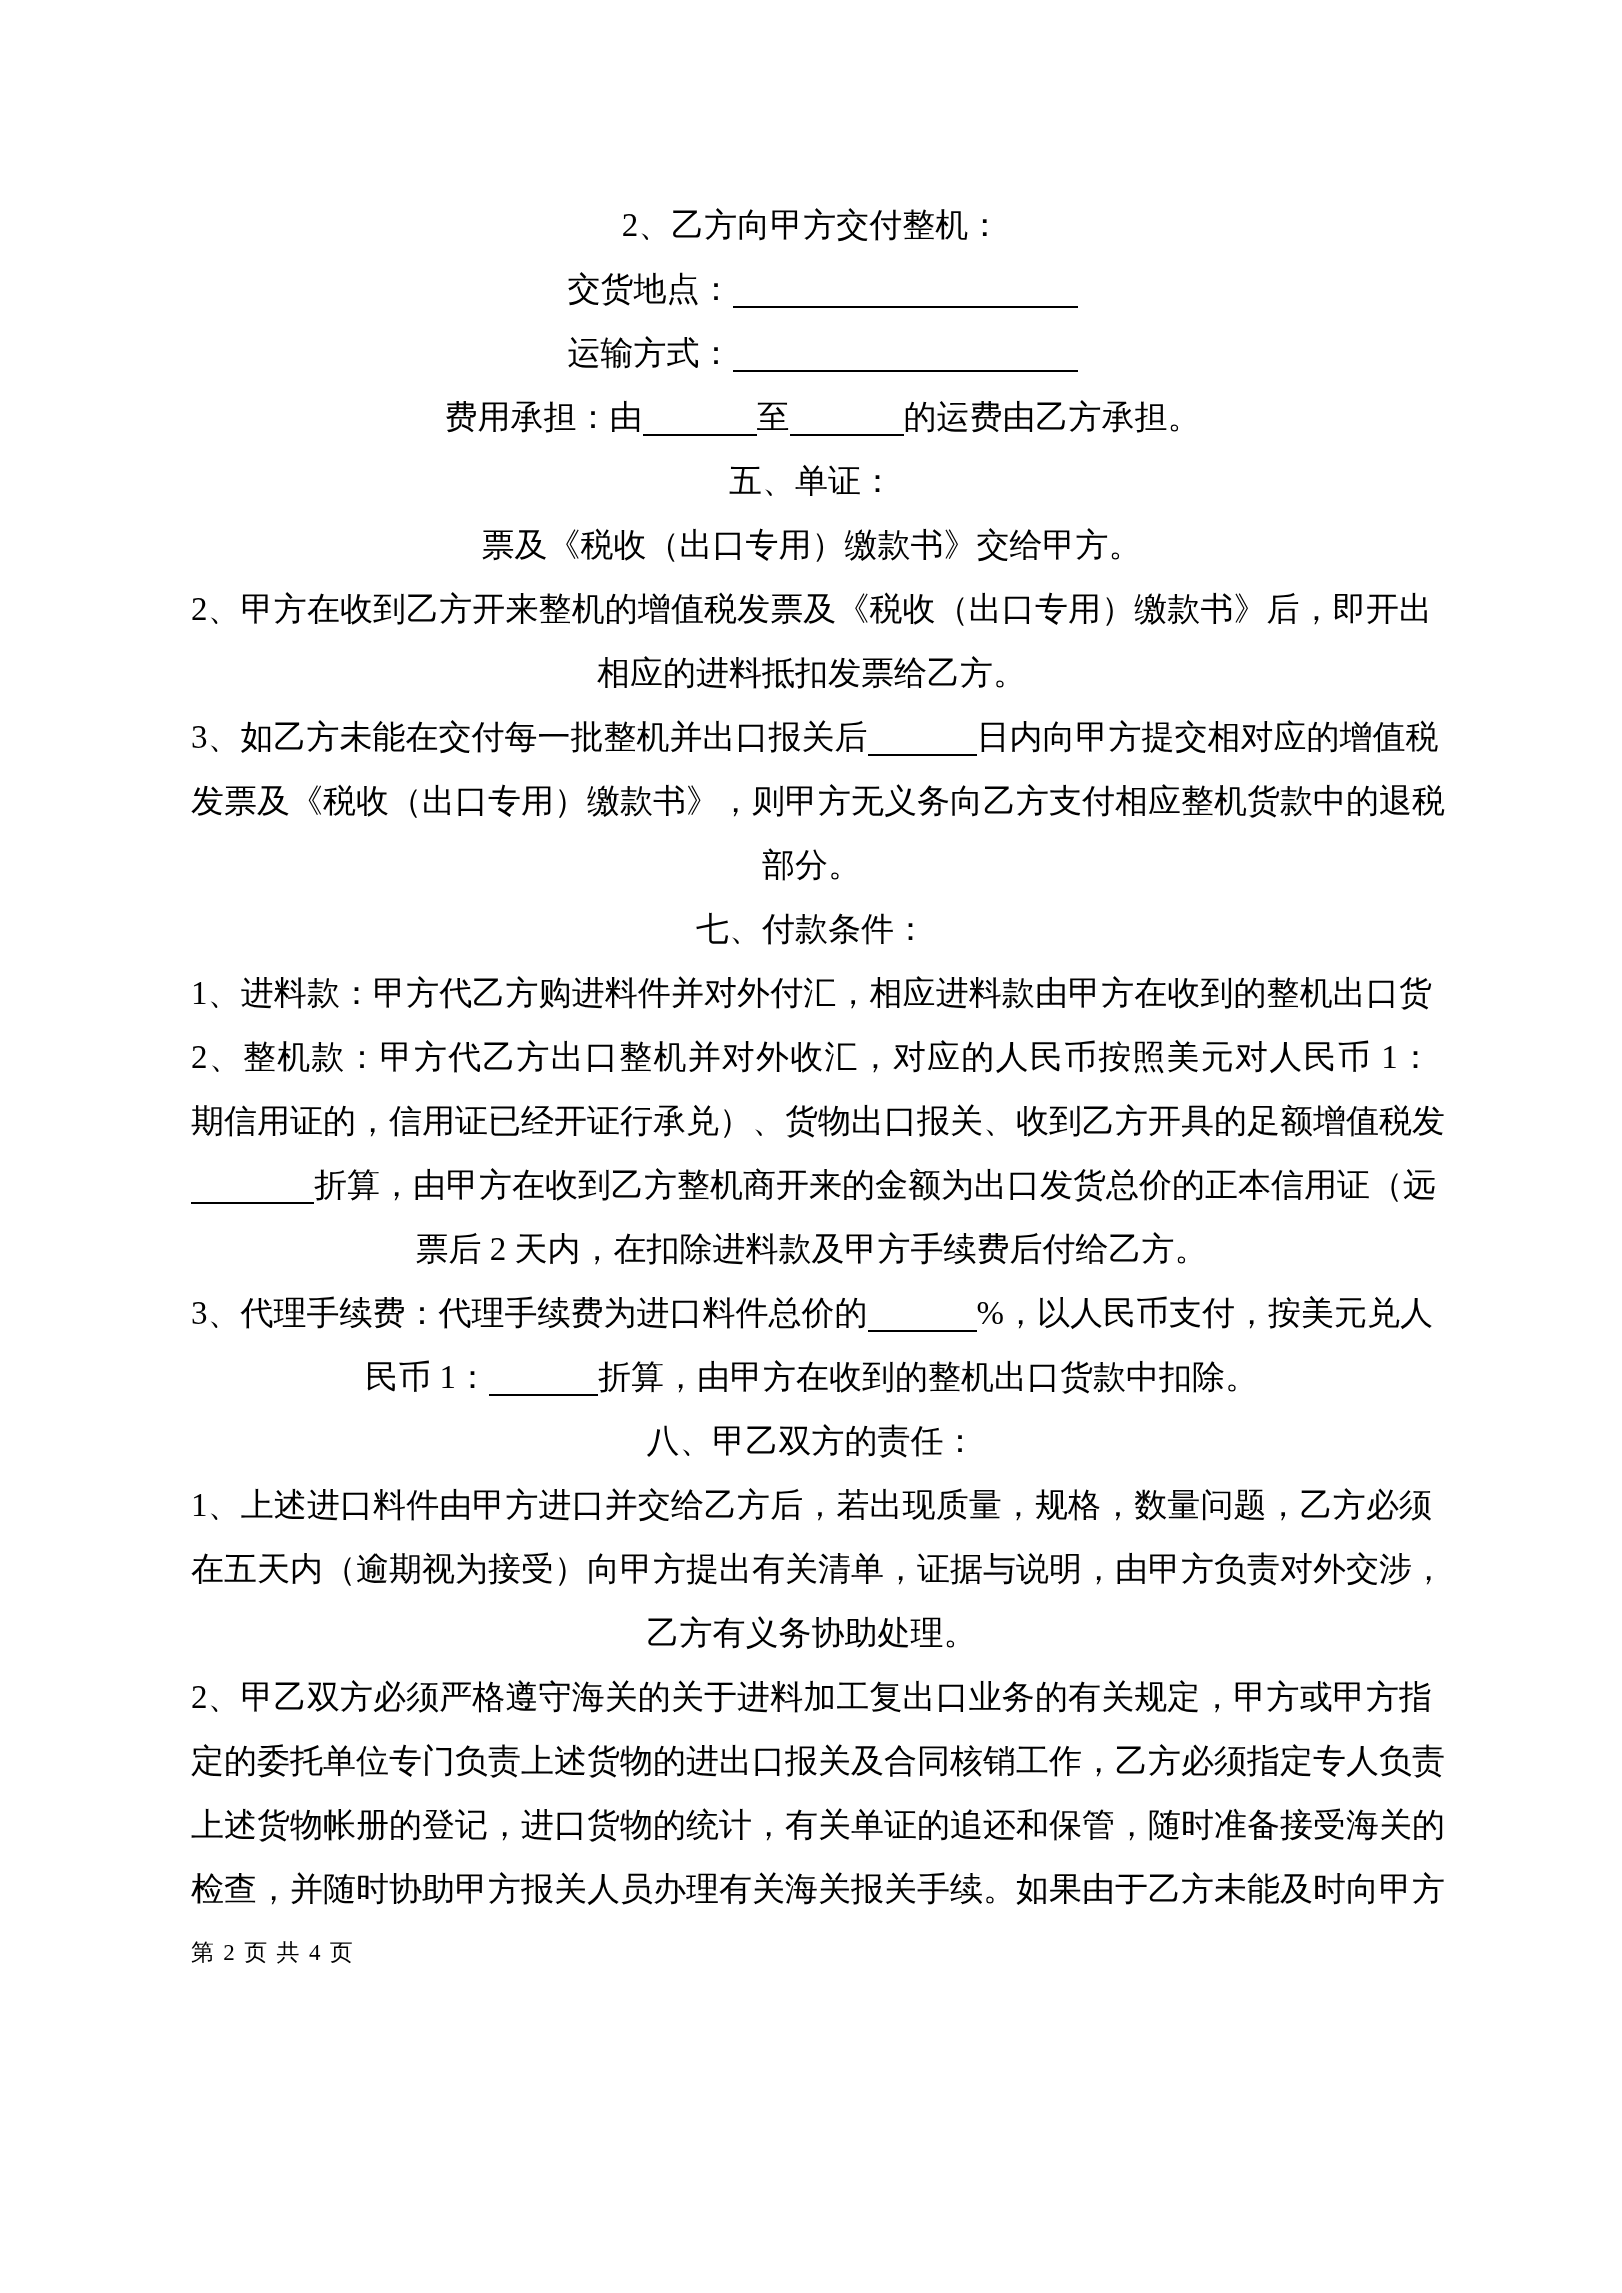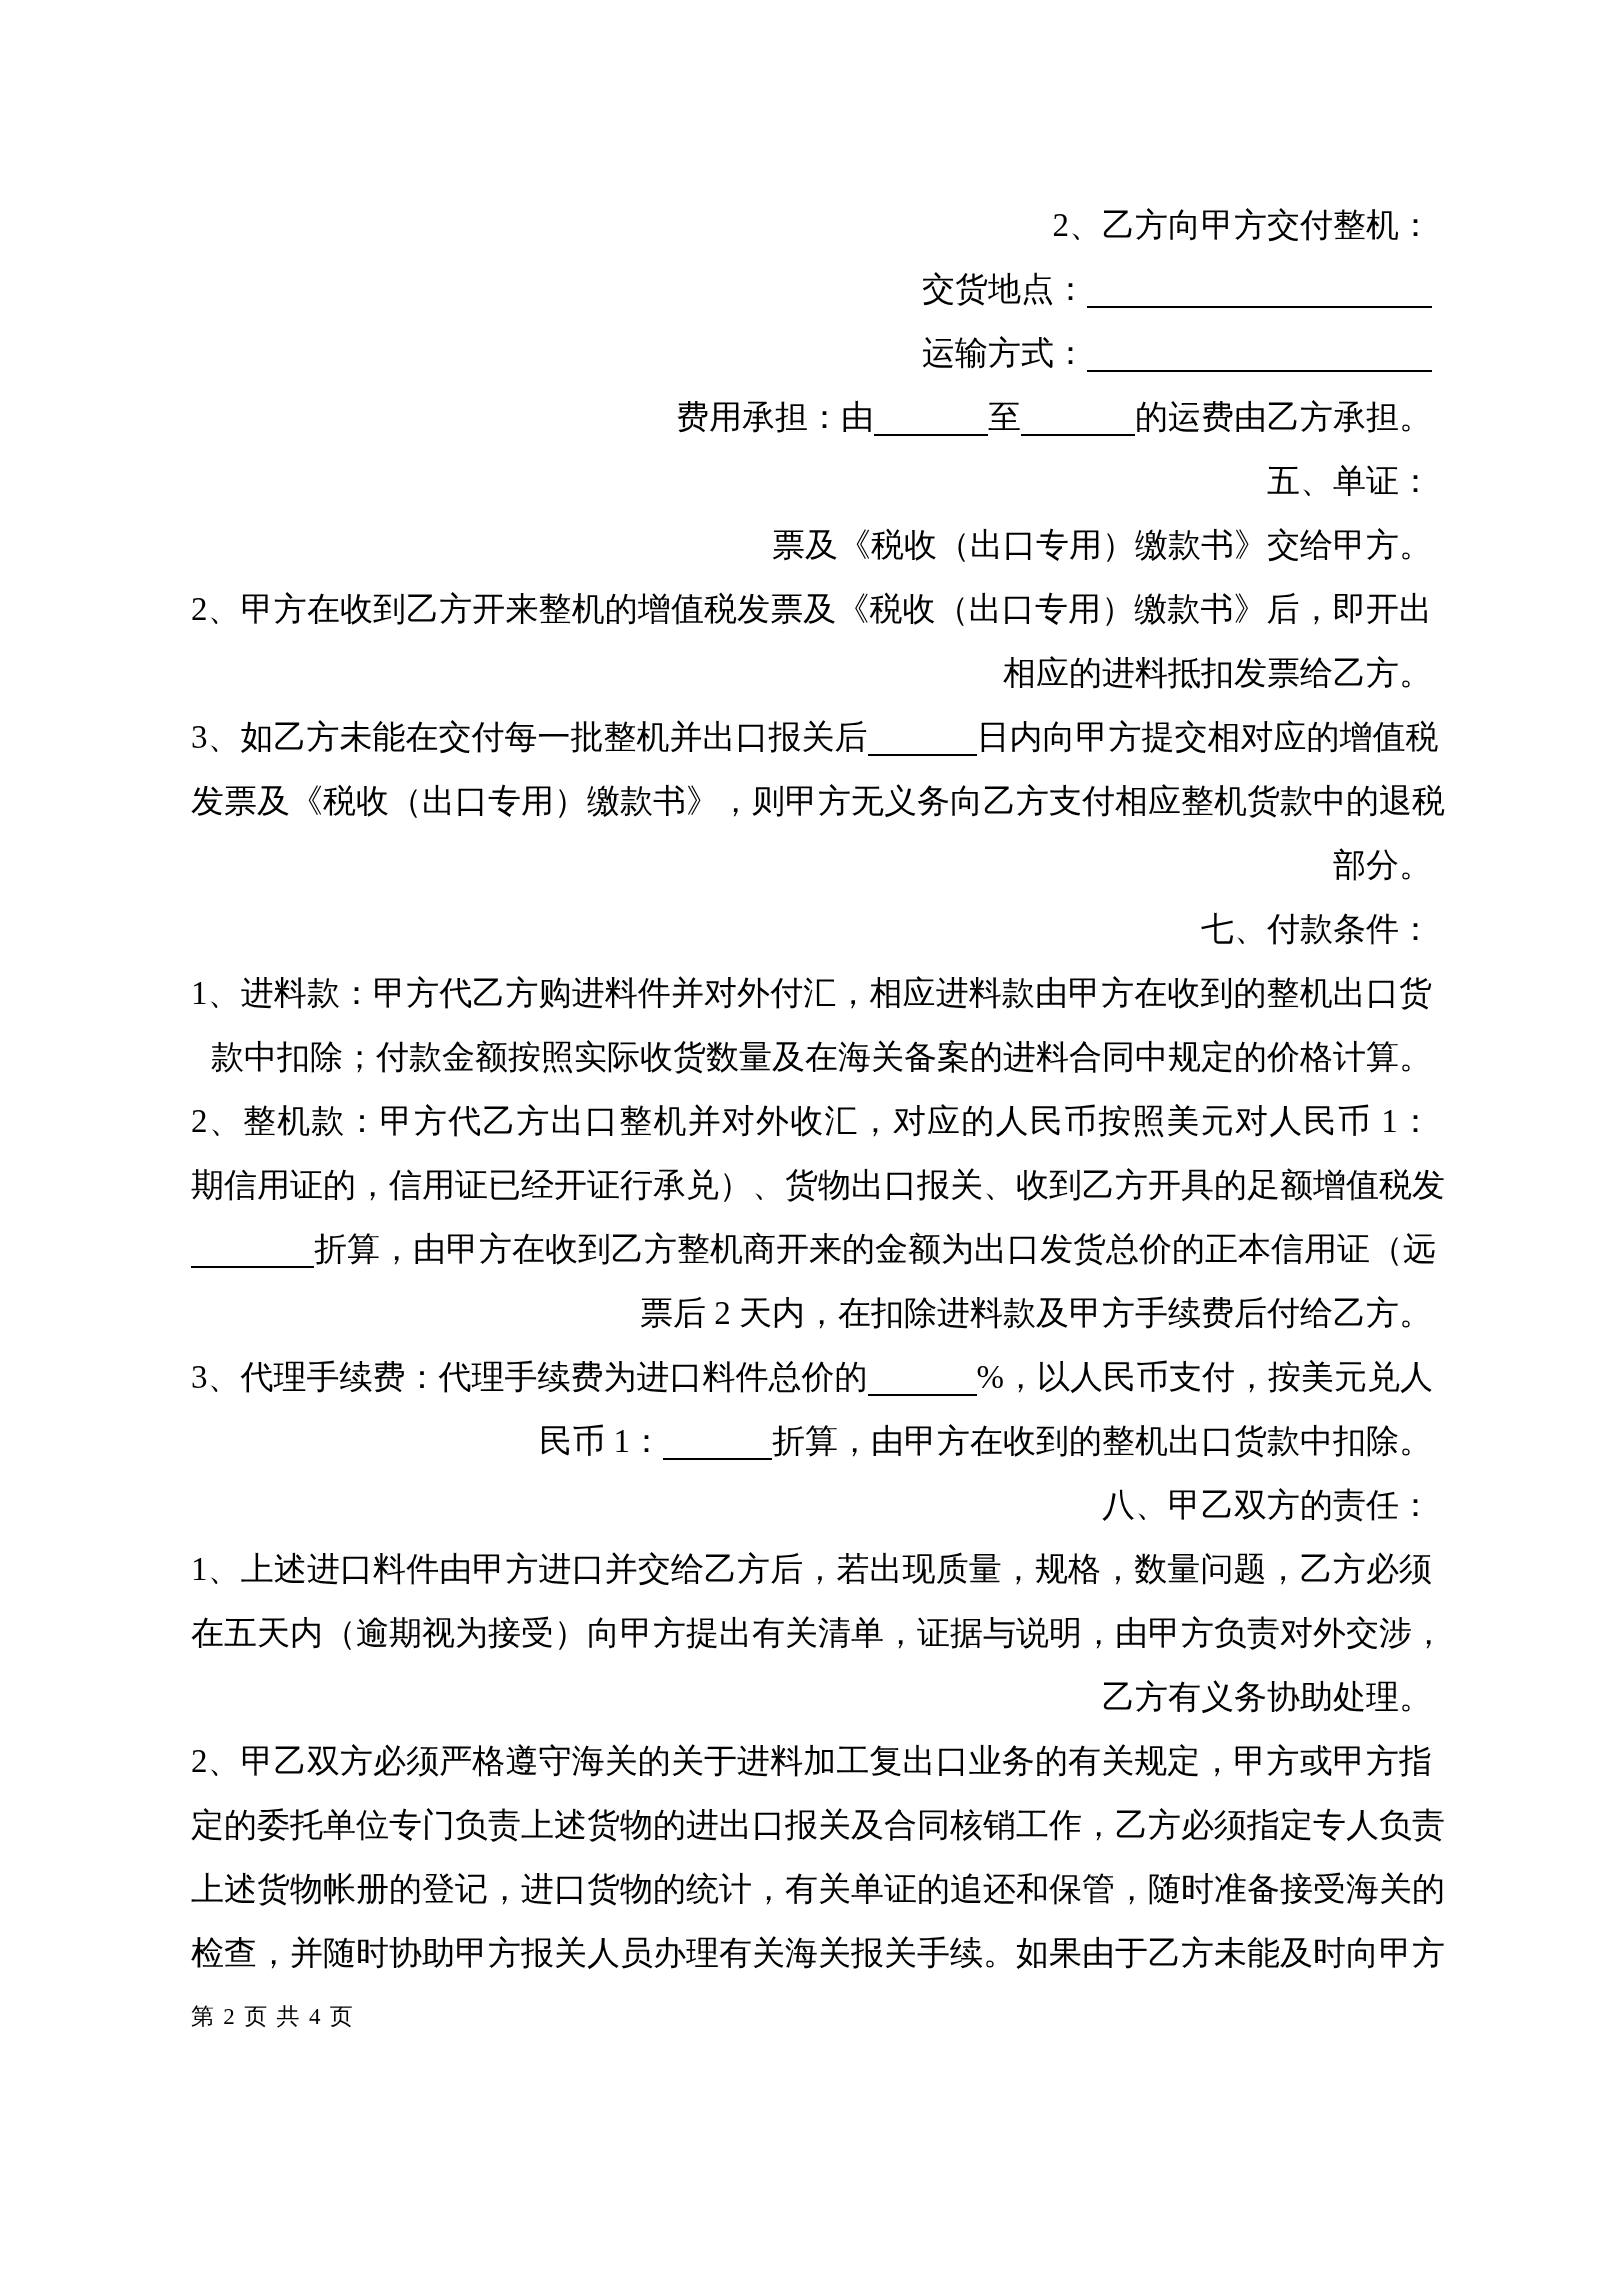--- a/index.html
+++ b/index.html
@@ -17,21 +17,21 @@
     padding: 193px 191px 0 191px;
     overflow: hidden;
     font-family: "Liberation Serif", "DejaVu Serif", serif;
   }
   .doc-body p.line {
     margin: 0;
     padding: 0;
     font-size: 33px;
     line-height: 64px;
     white-space: nowrap;
-    text-align: right;
+    text-align: center;
     color: #000000;
   }
   .doc-body p.line.indent {
     padding-left: 22px;
   }
   .doc-body p.line.fill {
     text-align: justify;
     text-align-last: justify;
   }
   .blank {
@@ -61,21 +61,20 @@
       <p class="line indent"><span>费用承担：由</span><span class="blank" style="width: 114px;"></span><span>至</span><span class="blank" style="width: 114px;"></span><span>的运费由乙方承担。</span></p>
       <p class="line"><span>五、单证：</span></p>
       <p class="line"><span>票及《税收（出口专用）缴款书》交给甲方。</span></p>
       <p class="line fill"><span>2、甲方在收到乙方开来整机的增值税发票及《税收（出口专用）缴款书》后，即开出</span></p>
       <p class="line"><span>相应的进料抵扣发票给乙方。</span></p>
       <p class="line fill"><span>3、如乙方未能在交付每一批整机并出口报关后</span><span class="blank" style="width: 109px;"></span><span>日内向甲方提交相对应的增值税</span></p>
       <p class="line fill"><span>发票及《税收（出口专用）缴款书》，则甲方无义务向乙方支付相应整机货款中的退税</span></p>
       <p class="line"><span>部分。</span></p>
       <p class="line"><span>七、付款条件：</span></p>
       <p class="line fill"><span>1、进料款：甲方代乙方购进料件并对外付汇，相应进料款由甲方在收到的整机出口货</span></p>
-      <p class="line"><span>款中扣除；付款金额按照实际收货数量及在海关备案的进料合同中规定的价格计算。</span></p>
       <p class="line fill"><span>2、整机款：甲方代乙方出口整机并对外收汇，对应的人民币按照美元对人民币 1：</span></p>
       <p class="line fill"><span>期信用证的，信用证已经开证行承兑）、货物出口报关、收到乙方开具的足额增值税发</span></p>
       <p class="line fill"><span class="blank" style="width: 123px;"></span><span>折算，由甲方在收到乙方整机商开来的金额为出口发货总价的正本信用证（远</span></p>
       <p class="line"><span>票后 2 天内，在扣除进料款及甲方手续费后付给乙方。</span></p>
       <p class="line fill"><span>3、代理手续费：代理手续费为进口料件总价的</span><span class="blank" style="width: 109px;"></span><span>%，以人民币支付，按美元兑人</span></p>
       <p class="line"><span>民币 1：</span><span class="blank" style="width: 109px;"></span><span>折算，由甲方在收到的整机出口货款中扣除。</span></p>
       <p class="line"><span>八、甲乙双方的责任：</span></p>
       <p class="line fill"><span>1、上述进口料件由甲方进口并交给乙方后，若出现质量，规格，数量问题，乙方必须</span></p>
       <p class="line fill"><span>在五天内（逾期视为接受）向甲方提出有关清单，证据与说明，由甲方负责对外交涉，</span></p>
       <p class="line"><span>乙方有义务协助处理。</span></p>

